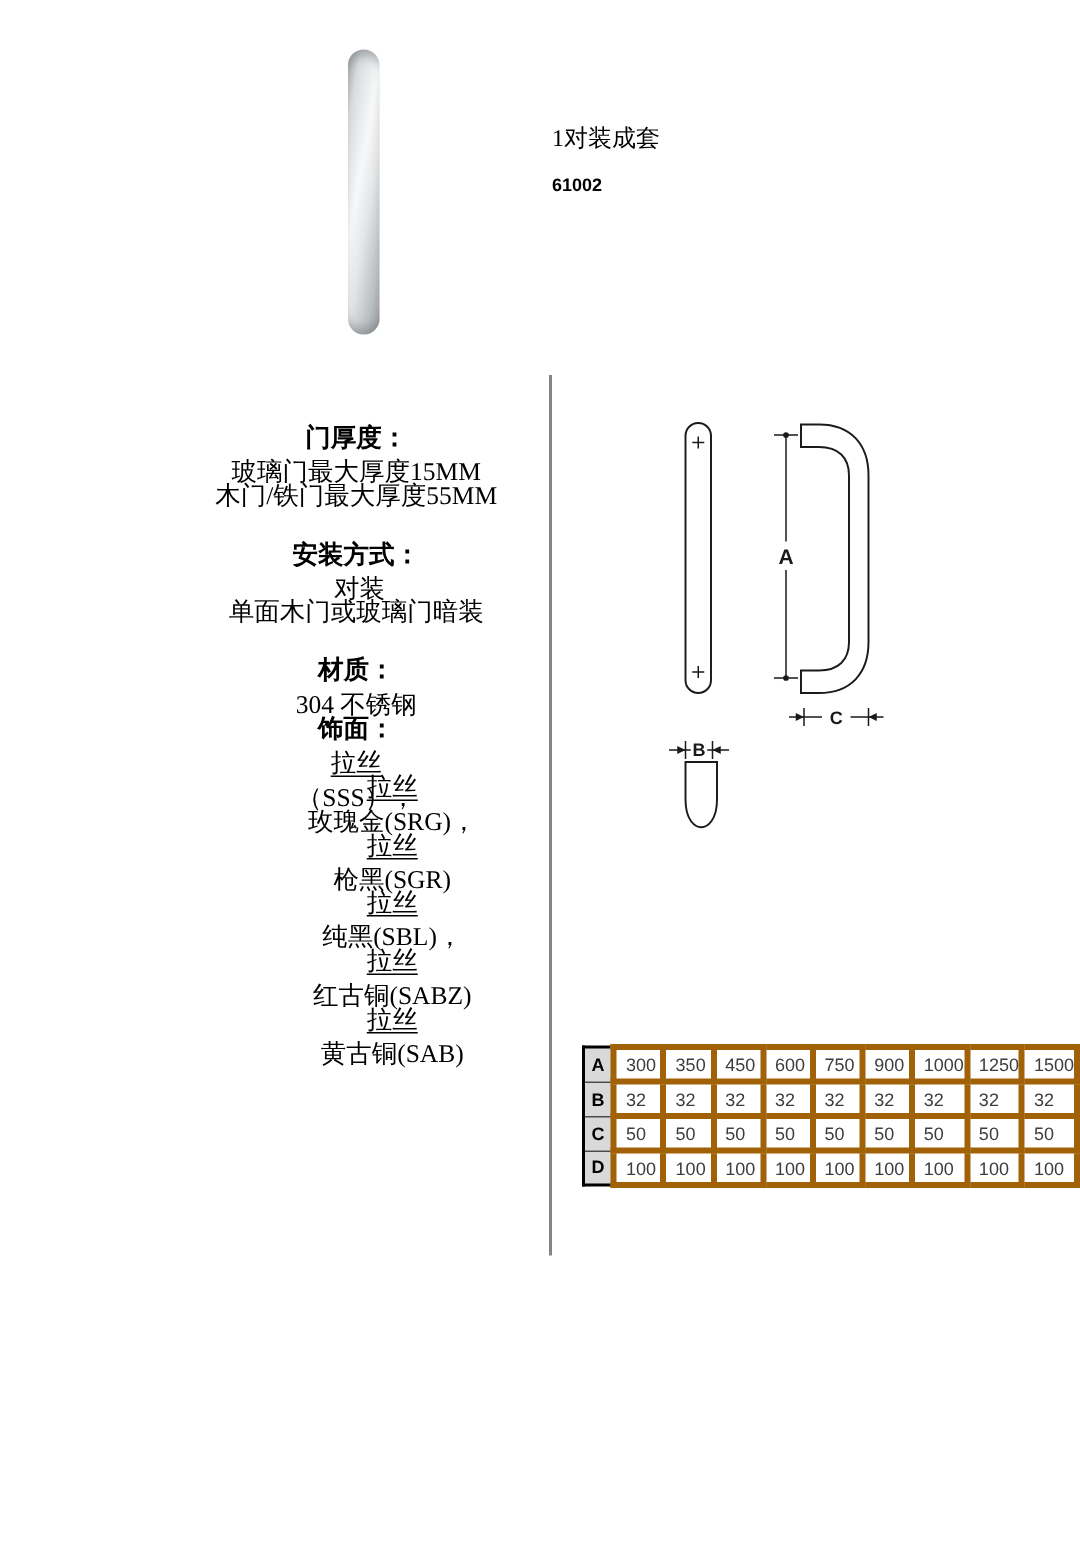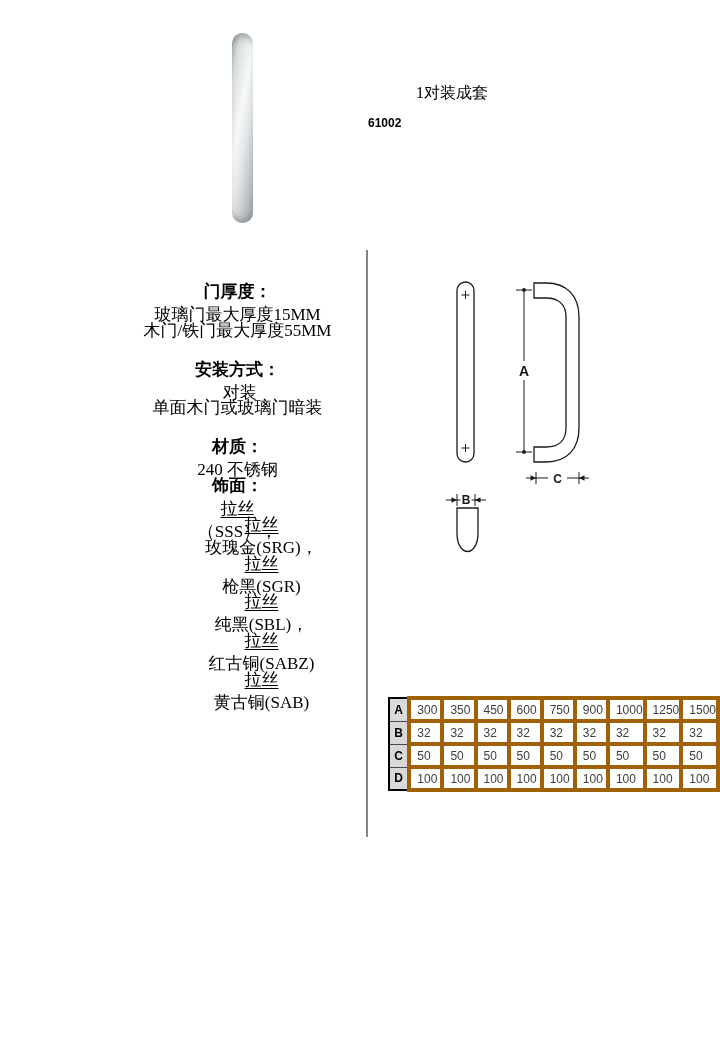--- a/index.html
+++ b/index.html
@@ -7,21 +7,21 @@
         font-family:"Liberation Serif","DejaVu Serif",serif;color:#000;}
 
   
   .handle-photo{position:absolute;left:232px;top:33px;width:21px;height:190px;border-radius:11px;
     background:linear-gradient(100deg,#9ea3a7 0%,#d9dcde 16%,#f6f8f9 42%,#e3e5e7 60%,#b9bec1 84%,#979da1 100%);
     box-shadow:inset 0 9px 7px -5px rgba(110,116,121,.55), inset 0 -9px 7px -5px rgba(110,116,121,.55);}
 
   
   .header{position:absolute;left:368px;top:63px;}
   .title{margin:0;font-size:30px;font-weight:400;line-height:31px;letter-spacing:1px;font-family:"Liberation Serif","DejaVu Serif",serif;}
-  .subtitle{margin-top:21px;font-size:16px;line-height:18px;margin-left:48px;}
+  .subtitle{margin-top:21px;font-size:16px;line-height:18px;}
   .model{margin-top:13px;font-size:12px;line-height:17px;font-weight:bold;font-family:"Liberation Sans","DejaVu Sans",sans-serif;}
 
   
   .divider{position:absolute;left:366px;top:250px;width:2px;height:587px;background:#858585;}
 
   
   .specs{position:absolute;left:110px;top:280px;width:255px;}
   .spec-row{height:38.8px;display:flex;align-items:center;font-size:17px;white-space:pre;flex-direction:column;}
   .spec-row.indent{padding-left:48px;}
   .spec-label{font-weight:bold;font-family:"Liberation Sans","DejaVu Sans",sans-serif;font-size:17px;}
@@ -60,21 +60,21 @@
     <div class="model">61002</div>
   </div>
 
   <div class="divider"></div>
 
   <div class="specs">
     <div class="spec-row"><span class="spec-label">门厚度：</span><span class="spec-u"></span><span>玻璃门最大厚度15MM</span></div>
     <div class="spec-row"><span class="spec-label"></span><span class="spec-u"></span><span>木门/铁门最大厚度55MM</span></div>
     <div class="spec-row"><span class="spec-label">安装方式：</span><span class="spec-u"></span><span> 对装</span></div>
     <div class="spec-row"><span class="spec-label"></span><span class="spec-u"></span><span>单面木门或玻璃门暗装</span></div>
-    <div class="spec-row"><span class="spec-label">材质：</span><span class="spec-u"></span><span>240 不锈钢</span></div>
+    <div class="spec-row"><span class="spec-label">材质：</span><span class="spec-u"></span><span>304 不锈钢</span></div>
     <div class="spec-row"><span class="spec-label">饰面：</span><span class="spec-u">拉丝</span><span>（SSS），</span></div>
     <div class="spec-row indent"><span class="spec-label"></span><span class="spec-u">拉丝</span><span>玫瑰金(SRG)，</span></div>
     <div class="spec-row indent"><span class="spec-label"></span><span class="spec-u">拉丝</span><span>枪黑(SGR)</span></div>
     <div class="spec-row indent"><span class="spec-label"></span><span class="spec-u">拉丝</span><span>纯黑(SBL)，</span></div>
     <div class="spec-row indent"><span class="spec-label"></span><span class="spec-u">拉丝</span><span>红古铜(SABZ)</span></div>
     <div class="spec-row indent"><span class="spec-label"></span><span class="spec-u">拉丝</span><span>黄古铜(SAB)</span></div>
   </div>
 
   <svg class="drawing" viewBox="0 0 170 290">
 

